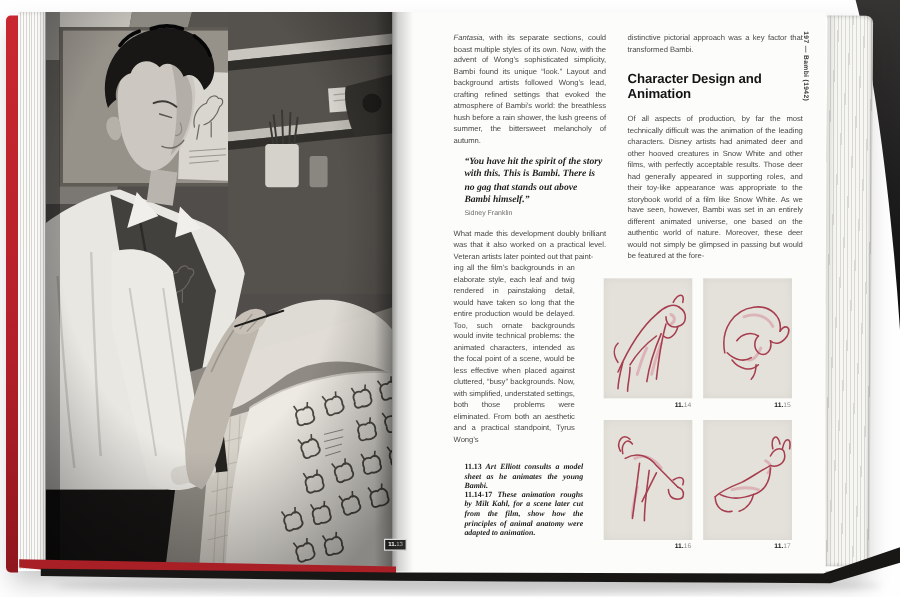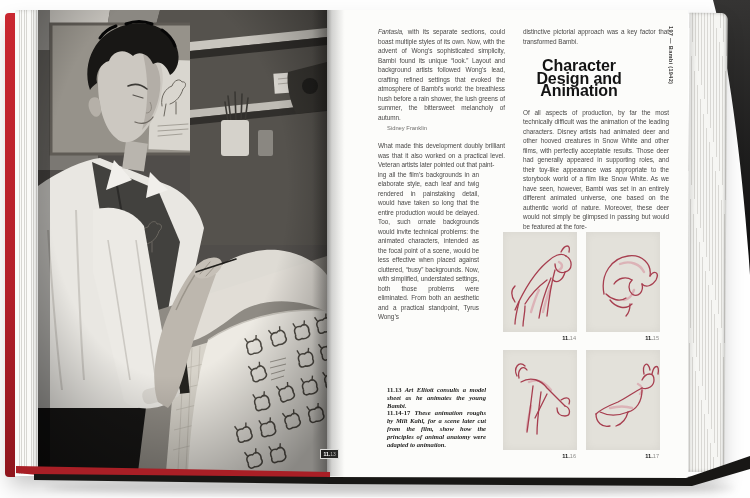--- a/index.html
+++ b/index.html
@@ -37,21 +37,21 @@
   .col{position:absolute;color:#474645;}
   .col-1{left:51px;top:17px;width:127px;}
   .col-2{left:196px;top:17px;width:146px;}
   .body-txt{font-size:6.4px;line-height:9.5px;text-align:justify;margin:0;letter-spacing:-.05px;color:#4a4948;}
   .lead-italic{font-style:italic;}
   .pullquote{font-family:"Liberation Serif",serif;font-weight:bold;font-style:italic;
       font-size:8px;line-height:10.4px;color:#1c1c1c;margin:8px 0 0 9px;width:116px;}
   .attrib{font-size:5.8px;color:#6e6d6b;margin:3px 0 0 9px;}
   .para2a{margin-top:10px;}
   .para2b{width:101px;}
-  .heading{font-size:16px;line-height:12.5px;font-weight:bold;color:#141414;margin:14px 0 0 0;width:112px;letter-spacing:-.1px;text-align:center;}
+  .heading{font-size:11px;line-height:12.5px;font-weight:bold;color:#141414;margin:14px 0 0 0;width:112px;letter-spacing:-.1px;}
   .c2body{margin-top:10px;}
   .caption{position:absolute;left:60px;top:376px;width:99px;
       font-family:"Liberation Serif",serif;font-weight:bold;font-style:italic;
       font-size:6.6px;line-height:7.8px;color:#1d1d1c;text-align:justify;}
   .caption .seg{display:block;}
   .capnum{font-style:normal;}
 
   .figgrid{position:absolute;left:176px;top:222px;width:158px;display:flex;flex-wrap:wrap;
       column-gap:9px;row-gap:8px;}
   .fig{width:74px;}
@@ -216,20 +216,21 @@
 
       <rect x="0" y="0" width="289" height="462" fill="url(#vig)"></rect>
       <rect x="0" y="0" width="12" height="462" fill="rgba(0,0,0,.35)"></rect>
     </svg>
   </div>
 
   <div class="page-right">
 
     <div class="col col-1">
       <p class="body-txt"><span class="lead-italic">Fantasia,</span><span> with its separate sections, could boast multiple styles of its own. Now, with the advent of Wong’s sophisticated simplicity, Bambi found its unique “look.” Layout and background artists followed Wong’s lead, crafting refined settings that evoked the atmosphere of Bambi’s world: the breathless hush before a rain shower, the lush greens of summer, the bittersweet melancholy of autumn.</span></p>
+      <div class="pullquote">“You have hit the spirit of the story with this. This is Bambi. There is no gag that stands out above Bambi himself.”</div>
       <div class="attrib">Sidney Franklin</div>
       <p class="body-txt para2a">What made this development doubly brilliant was that it also worked on a practical level. Veteran artists later pointed out that paint-</p>
       <p class="body-txt para2b">ing all the film’s backgrounds in an elaborate style, each leaf and twig rendered in painstaking detail, would have taken so long that the entire production would be delayed. Too, such ornate backgrounds would invite technical problems: the animated characters, intended as the focal point of a scene, would be less effective when placed against cluttered, “busy” backgrounds. Now, with simplified, understated settings, both those problems were eliminated. From both an aesthetic and a practical standpoint, Tyrus Wong’s</p>
     </div>
 
     <div class="caption">
       <span class="seg"><span class="capnum">11.13</span><span> Art Elliott consults a model sheet as he animates the young Bambi.</span></span>
       <span class="seg"><span class="capnum">11.14-17</span><span> These animation roughs by Milt Kahl, for a scene later cut from the film, show how the principles of animal anatomy were adapted to animation.</span></span>
     </div>
 

